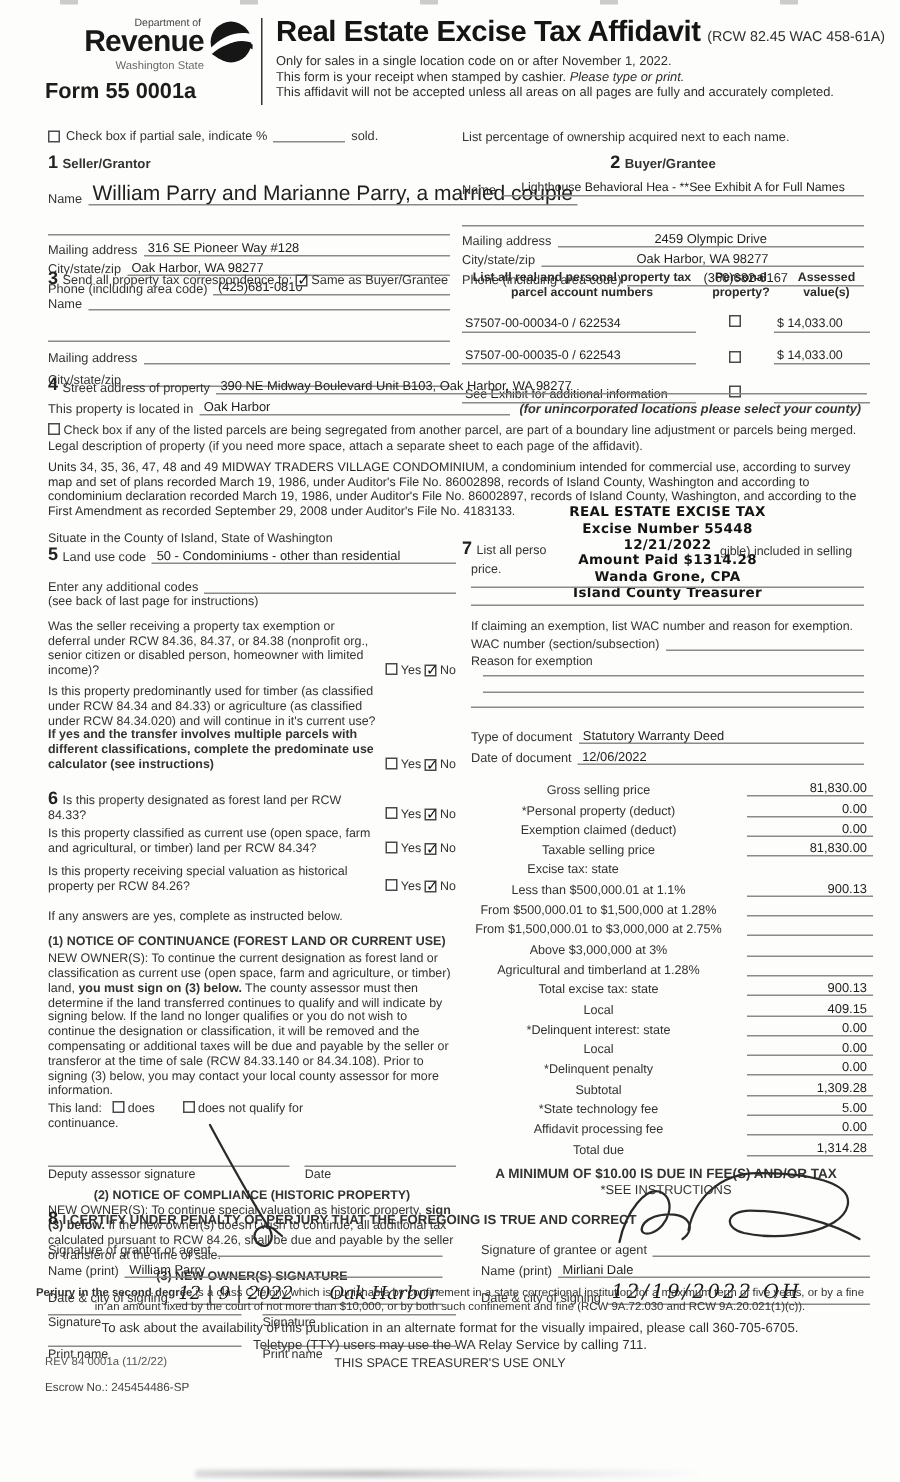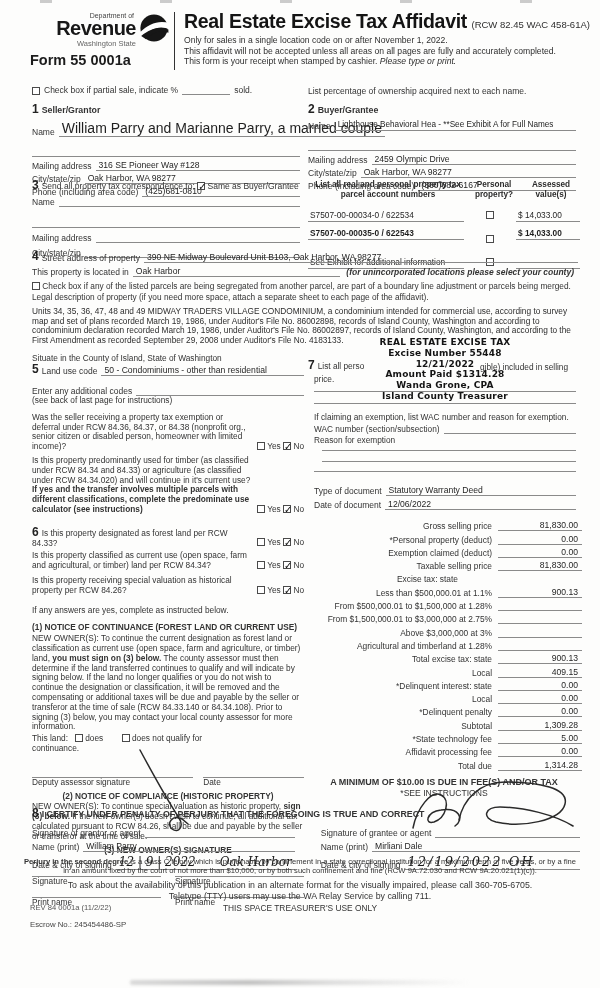--- a/index.html
+++ b/index.html
@@ -14,21 +14,21 @@
   .row { display:flex; align-items:flex-end; }
   .lbl { white-space:nowrap; font-size:8.5px; color:#333; margin-right:4px; }
   .cb { display:inline-block; width:8px; height:8px; border:1px solid #4a4a4a; font-size:10px; line-height:7px; text-align:center; vertical-align:-1px; color:#111; overflow:visible; background:#fff; }
   .qrow { display:flex; align-items:center; margin-top:4px; }
   .qtext { flex:1; font-size:8.3px; line-height:9.8px; padding-right:4px; }
   .qboxes { white-space:nowrap; font-size:8.3px; align-self:flex-end; padding-bottom:1px; }
   .small { font-size:8.3px; line-height:9.8px; }
   .fine { font-size:7.6px; line-height:8.8px; }
   .uline { border-bottom:1px solid #8a8a8a; height:11px; }
   .tax-row { display:flex; align-items:flex-end; height:13.3px; }
-  .tax-label { flex:1; text-align:right; font-size:8.4px; padding-right:6px; white-space:nowrap; }
+  .tax-label { flex:1; text-align:center; font-size:8.4px; padding-right:6px; white-space:nowrap; }
   .tax-value { width:84px; border-bottom:1px solid #8a8a8a; text-align:right; font-size:8.6px; color:#1f1f1f; padding-right:4px; }
   .tax-row.no-line .tax-value { border-bottom:none; }
   .stamp { text-align:center; font-size:9px; line-height:10.8px; font-weight:bold; color:#141414; letter-spacing:.2px; font-family:"DejaVu Sans", sans-serif; }
   .hand { font-family:"DejaVu Serif", serif; font-style:italic; font-size:12px; color:#1a1a1a; white-space:nowrap; }
   .sig-svg path { fill:none; stroke:#2a2a2a; stroke-width:1.5; stroke-linecap:round; }
   .hdr-notes { font-size:8.6px; line-height:10.6px; color:#2e2e2e; }
   .col-head { font-weight:bold; font-size:8.2px; line-height:9.5px; text-align:center; color:#2b2b2b; }
   .parcel-cell { font-size:8.3px; border-bottom:1px solid #8a8a8a; color:#1f1f1f; padding:0 2px 1px 2px; }
   .smudge { position:absolute; bottom:3px; left:130px; width:340px; height:5px; background:linear-gradient(to right,#bbb 0%,#8f8f8f 35%,#c4c4c4 60%,transparent 100%); opacity:.55; filter:blur(1.5px); border-radius:2px; }
   .topspecks { position:absolute; top:0; left:0; width:600px; height:3px; background:repeating-linear-gradient(to right, transparent 0 40px, #9a9a9a 40px 52px, transparent 52px 120px); opacity:.5; }
@@ -57,22 +57,22 @@
     <div style="font-size:14.5px; font-weight:bold; color:#1c1c1c; margin-top:4px;">Form 55 0001a</div>
   </div>
   <div class="abs" style="left:174px; top:12px; height:58px; border-left:1.5px solid #333;"></div>
   <div class="abs" style="left:184px; top:10px; width:406px;">
     <div>
       <span style="font-size:19.5px; font-weight:bold; color:#141414; letter-spacing:-0.3px;">Real Estate Excise Tax Affidavit</span>
       <span style="font-size:9.5px; color:#2e2e2e;">(RCW 82.45 WAC 458-61A)</span>
     </div>
     <div class="hdr-notes" style="margin-top:2px;">
       <div>Only for sales in a single location code on or after November 1, 2022.</div>
+      <div><span>This form is your receipt when stamped by cashier. </span><span class="i">Please type or print.</span></div>
       <div>This affidavit will not be accepted unless all areas on all pages are fully and accurately completed.</div>
-      <div><span>This form is your receipt when stamped by cashier. </span><span class="i">Please type or print.</span></div>
     </div>
   </div>
 
   <div class="abs row" style="left:32px; top:84px; width:250px;">
     <span class="cb"></span>
     <span class="lbl" style="margin-left:4px;">Check box if partial sale, indicate %</span>
     <span class="uline" style="width:48px;"></span>
     <span class="lbl" style="margin-left:4px;">sold.</span>
   </div>
   <div class="abs lbl" style="left:308px; top:86px;">List percentage of ownership acquired next to each name.</div>
@@ -91,21 +91,21 @@
     <div class="row" style="margin-top:2px;">
         <span class="lbl">City/state/zip</span>
         <span class="fill">Oak Harbor, WA 98277</span>
       </div>
     <div class="row" style="margin-top:2px;">
         <span class="lbl">Phone (including area code)</span>
         <span class="fill">(425)681-0810</span>
       </div>
   </div>
 
-  <div class="abs" style="left:308px; top:99px; width:268px;">
+  <div class="abs" style="left:308px; top:99px; width:268px;text-align:center;">
     <div><span class="sec-no">2</span><span class="b" style="font-size:8.8px;">Buyer/Grantee</span></div>
     <div class="row" style="margin-top:3px;">
         <span class="lbl">Name</span>
         <span class="fill" style="font-size:8.2px;">Lighthouse Behavioral Hea - **See Exhibit A for Full Names</span>
       </div>
     <div class="uline" style="margin-top:9px;"></div>
     <div class="row" style="margin-top:3px;">
         <span class="lbl">Mailing address</span>
         <span class="fill">2459 Olympic Drive</span>
       </div>
@@ -143,21 +143,21 @@
     <div style="display:flex;">
       <div class="col-head" style="width:160px;">List all real and personal property tax parcel account numbers</div>
       <div class="col-head" style="width:52px;">Personal property?</div>
       <div class="col-head" style="width:62px;">Assessed value(s)</div>
     </div>
     <div style="display:flex; align-items:flex-end; margin-top:5px;">
       <div class="parcel-cell" style="width:156px;">S7507-00-00034-0 / 622534</div>
       <div style="width:52px; text-align:center;"><span class="cb"></span></div>
       <div class="parcel-cell" style="width:64px;">$ 14,033.00</div>
     </div>
-    <div style="display:flex; align-items:flex-start; margin-top:6px;font-weight:bold;">
+    <div style="display:flex; align-items:center; margin-top:6px;">
       <div class="parcel-cell" style="width:156px;">S7507-00-00035-0 / 622543</div>
       <div style="width:52px; text-align:center;"><span class="cb"></span></div>
       <div class="parcel-cell" style="width:64px;">$ 14,033.00</div>
     </div>
     <div style="display:flex; align-items:flex-end; margin-top:5px;">
       <div class="parcel-cell" style="width:156px;">See Exhibit for additional information</div>
       <div style="width:52px; text-align:center;"><span class="cb"></span></div>
       <div class="parcel-cell" style="width:64px;"></div>
     </div>
   </div>

